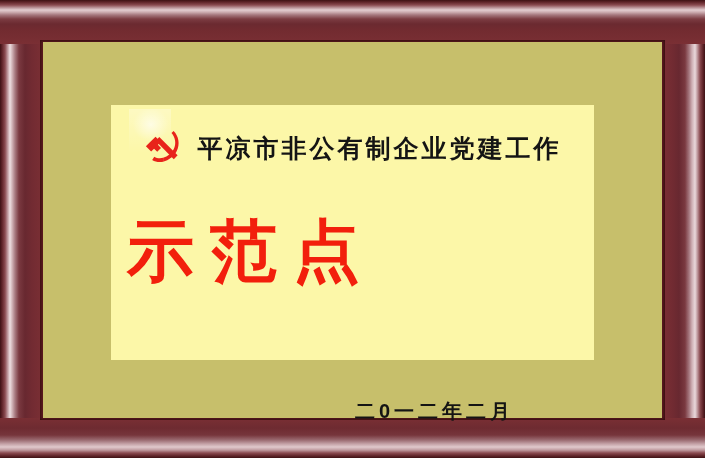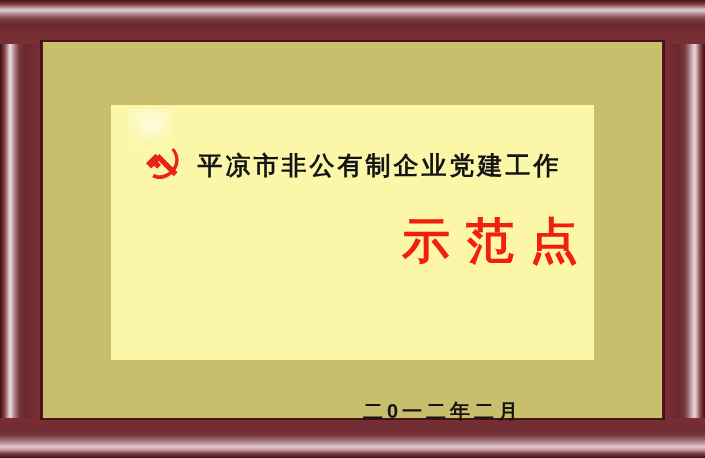--- a/index.html
+++ b/index.html
@@ -135,21 +135,21 @@
   
   .content {
     position: absolute;
     inset: 0;
   }
 
   .title-row {
     position: absolute;
     left: 0;
     right: 0;
-    top: 39px;
+    top: 22px;
     display: flex;
     align-items: center;
     justify-content: center;
   }
 
   .cpc-emblem {
     width: 42px;
     height: 42px;
     flex: 0 0 auto;
     margin-right: 12px;
@@ -163,22 +163,22 @@
     letter-spacing: 3px;
     white-space: nowrap;
     line-height: 1;
   }
 
   .headline {
     position: absolute;
     left: 0;
     right: 0;
     top: 112px;
-    text-align: right;
-    font-size: 48px;
+    text-align: left;
+    font-size: 67px;
     font-weight: bold;
     color: #f21f0c;
     letter-spacing: 16px;
     text-indent: 16px;
     line-height: 1;
   }
 
   .issuer {
     position: absolute;
     right: 28px;
@@ -186,21 +186,21 @@
     font-size: 20px;
     font-weight: bold;
     color: #141414;
     letter-spacing: 2.5px;
     white-space: nowrap;
     line-height: 1;
   }
 
   .date {
     position: absolute;
-    right: 72px;
+    right: 80px;
     top: 296px;
     font-size: 20px;
     font-weight: bold;
     color: #141414;
     letter-spacing: 4px;
     white-space: nowrap;
     line-height: 1;
   }
 </style>
 </head>

